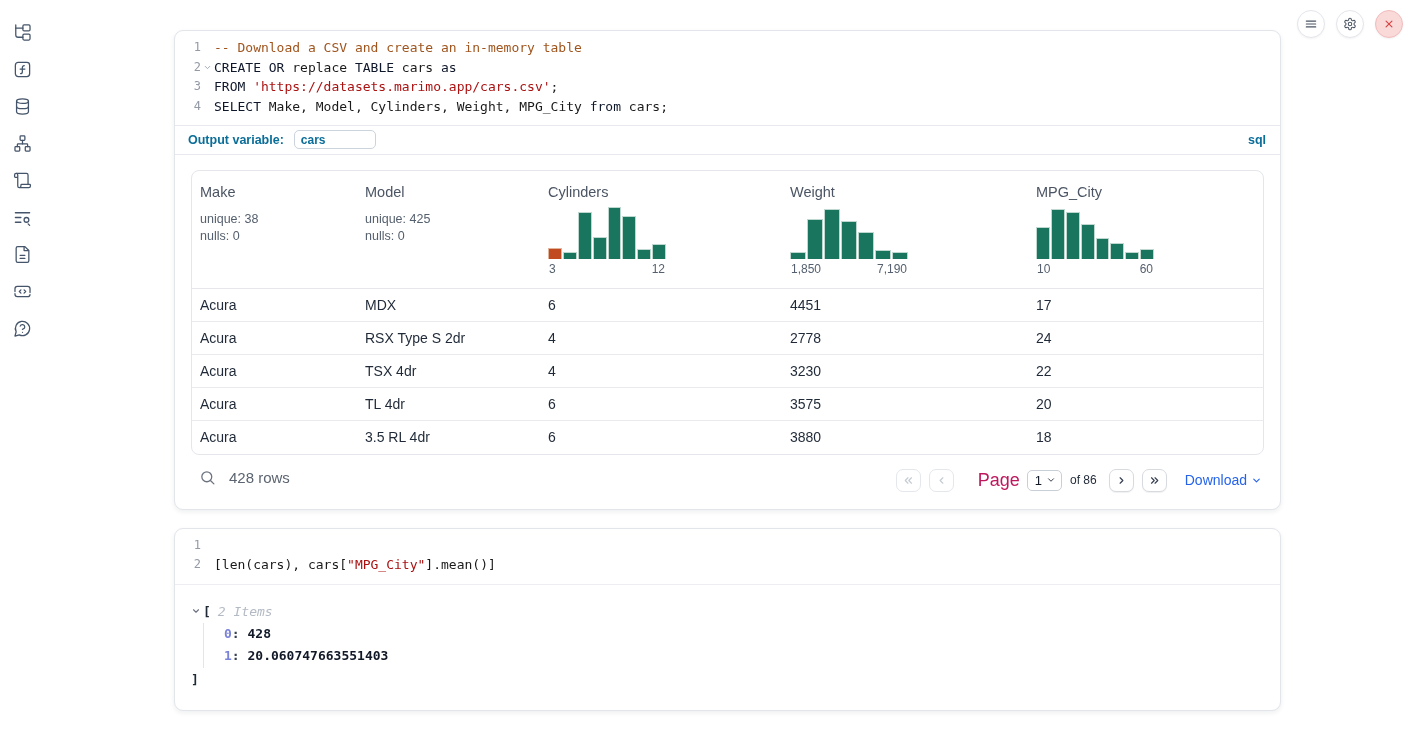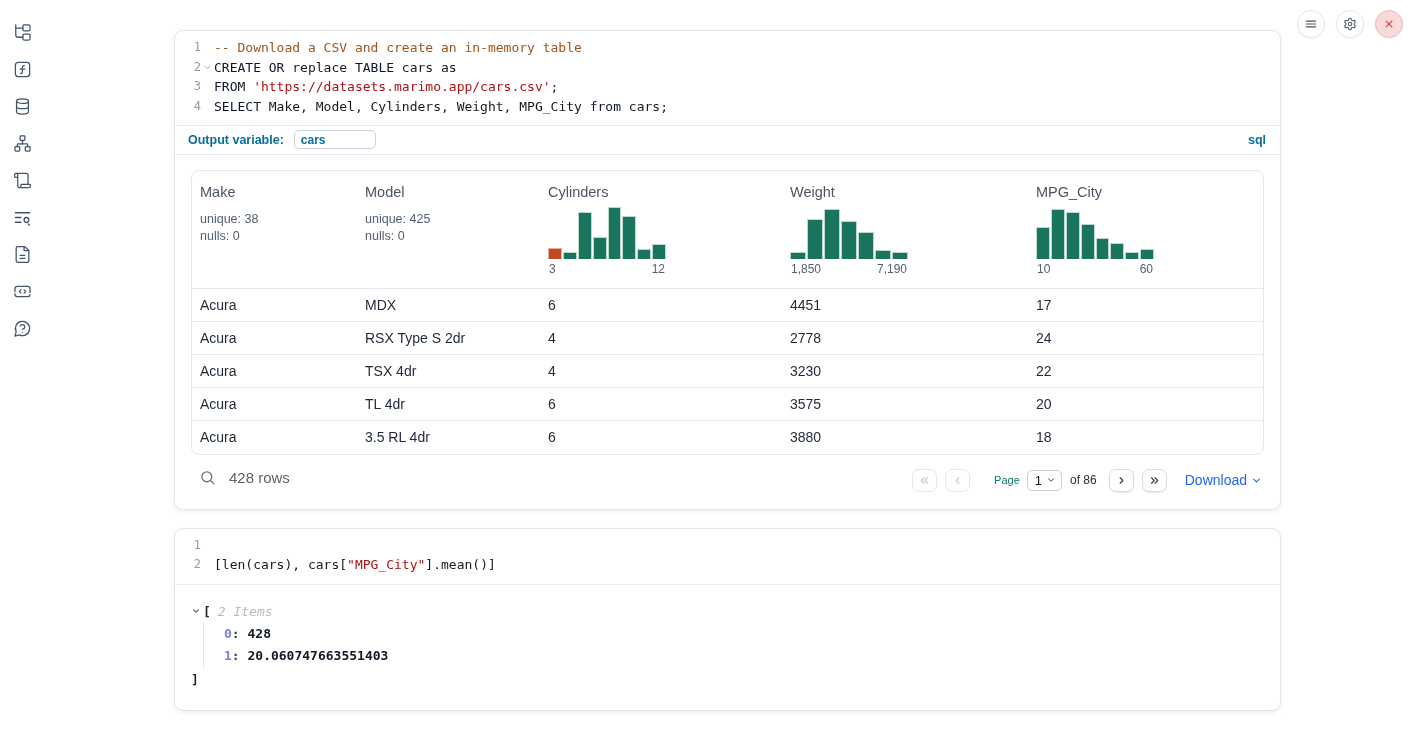--- a/index.html
+++ b/index.html
@@ -56,21 +56,21 @@
   
   .tbl-footer{display:flex;padding:14px 2px 4px 8px}
   .search-btn{border:none;background:none;color:#6b7280;cursor:pointer;display:flex;padding:0}
   .search-btn svg{width:17px;height:17px}
   .rowcount{margin-left:13px;font-size:15px;color:#5b6470}
   .pager{margin-left:auto;display:flex;align-items:center}
   .pg-btn{width:25px;height:23px;border:1px solid #d7dbe0;border-radius:7px;background:#fff;display:flex;align-items:center;justify-content:center;color:#374151;box-shadow:0 1px 1px rgba(0,0,0,.06);cursor:pointer}
   .pg-btn svg{width:13px;height:13px}
   .pg-btn+.pg-btn{margin-left:8px}
   .pg-btn.disabled{color:#c6ccd4;border-color:#e4e7ec;box-shadow:none;cursor:default}
-  .page-label{margin:0 7px 0 24px;font-size:11px;color:#0f766e}
+  .page-label{margin:0 7px 0 24px;font-size:18px;color:#be185d}
   .page-select{display:flex;align-items:center;gap:4px;border:1px solid #c9cfd6;border-radius:5px;height:21px;padding:0 5px 0 7px;font-size:13px;color:#111827;background:#fff;cursor:pointer}
   .page-select svg{width:10px;height:10px;color:#374151}
   .of-label{margin:0 12px 0 8px;font-size:12px;color:#1f2937}
   .download{margin-left:18px;color:#2563eb;font-size:14px;display:flex;align-items:center;gap:4px;background:none;border:none;cursor:pointer}
   .download svg{width:11px;height:11px}
 
   
   .cell.py{margin-top:18px}
   .py-out{border-top:1px solid #eceef2;padding:16px 16px 20px;font-family:"DejaVu Sans Mono",monospace;font-size:13px;color:#111827}
   .tree-head{display:flex;align-items:center;line-height:21px}

